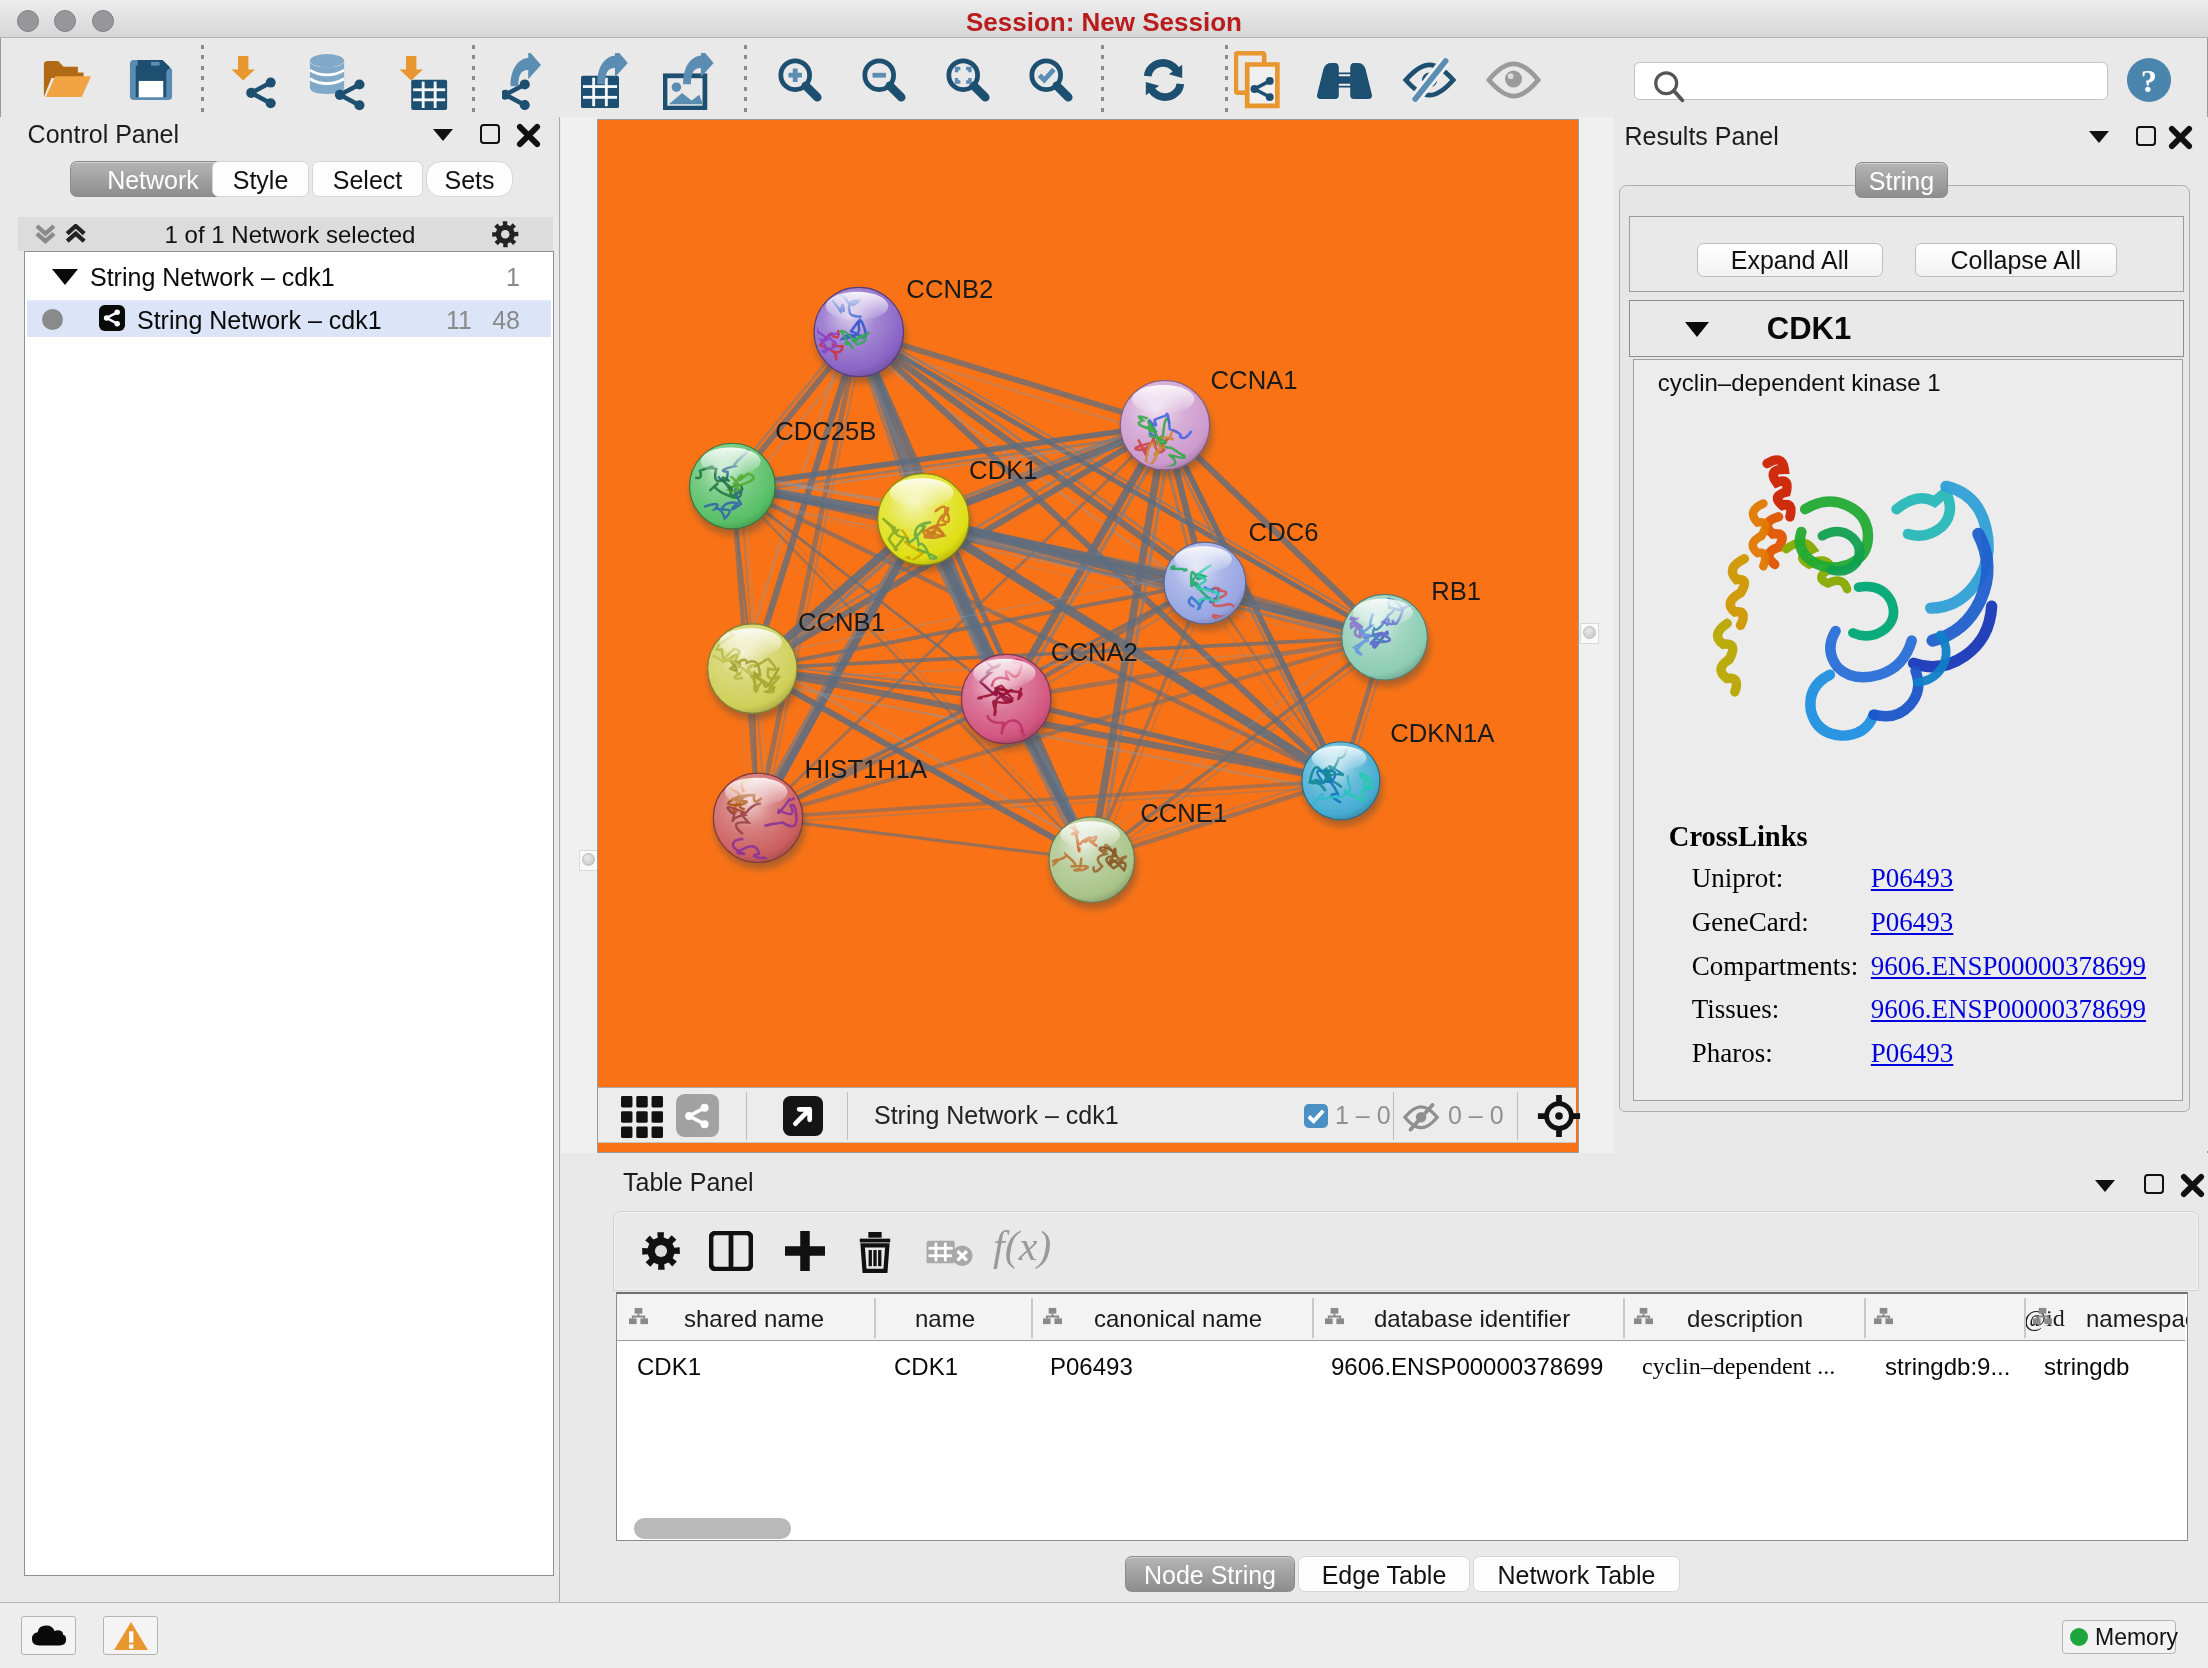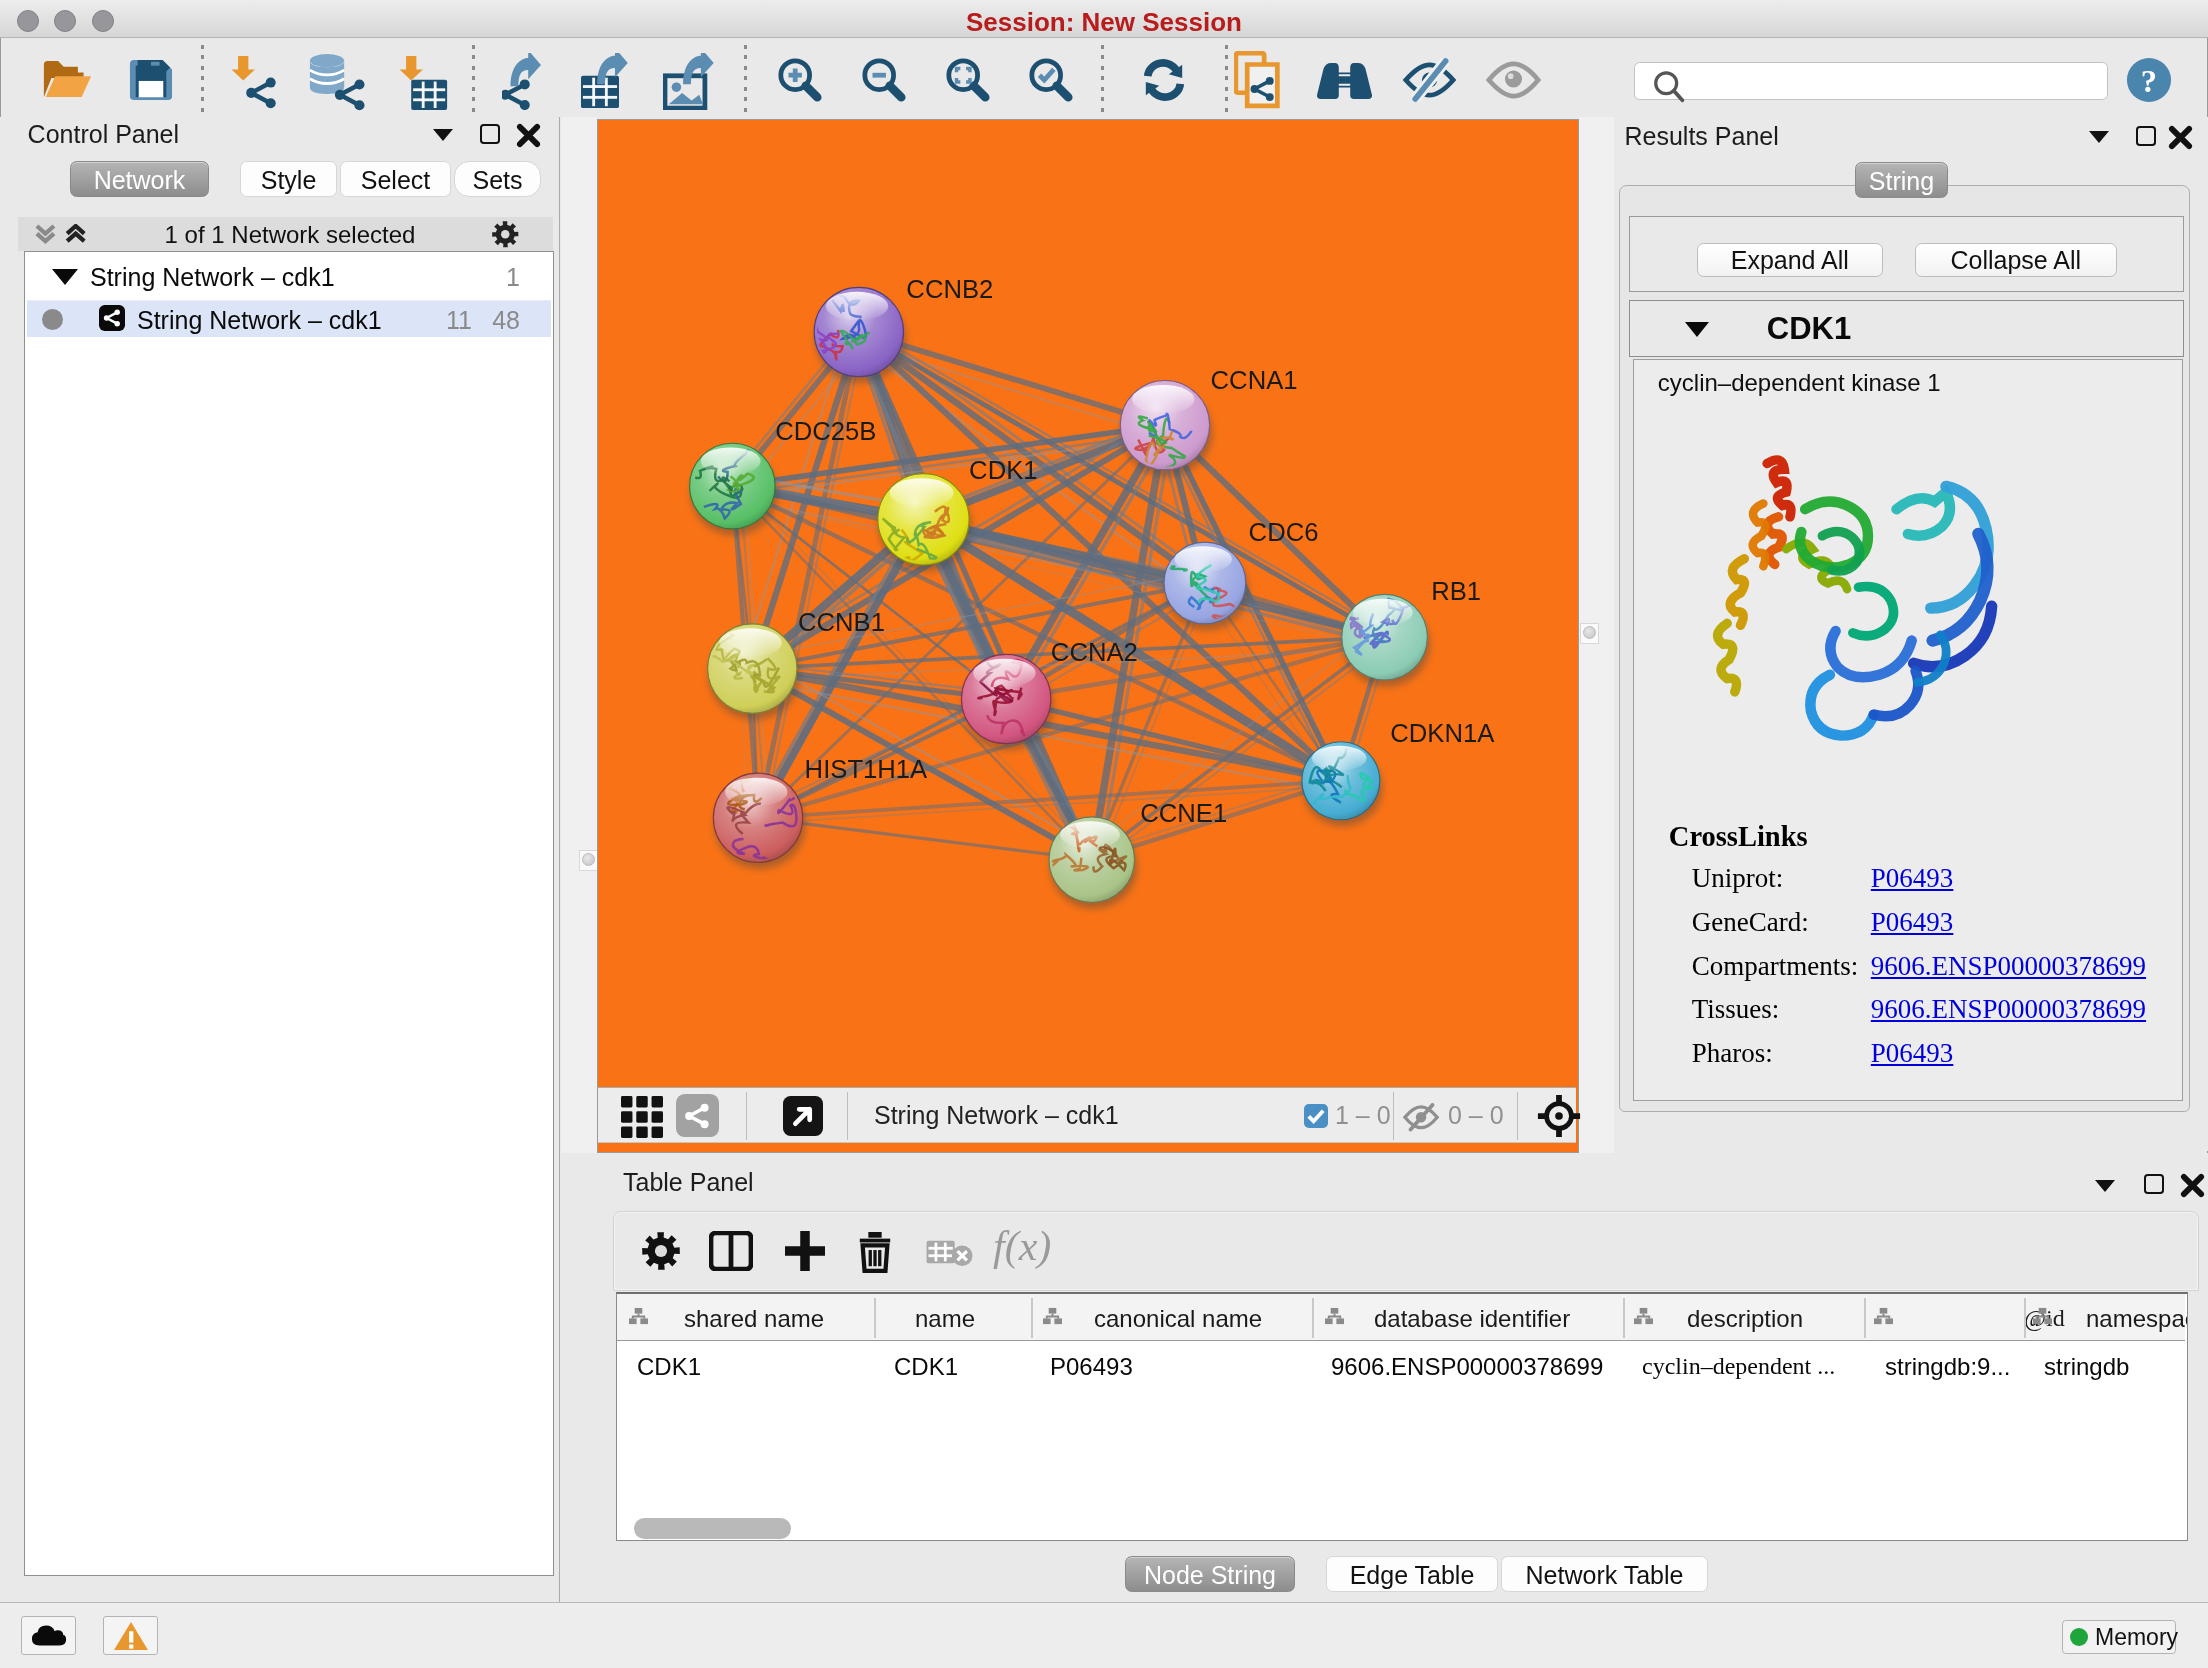--- a/index.html
+++ b/index.html
@@ -9,21 +9,21 @@
 #titletext { width:100%; text-align:center; top:6.7px; font-size:26px; font-weight:bold; color:#b91c1c; }
 .tl { width:22px; height:22px; border-radius:50%; background:#96969b; border:1px solid #818186; top:9.5px; }
 .sep { position:absolute; top:5.7px; width:2.9px; height:67px;
   background-image:repeating-linear-gradient(#8a8a8a 0 3.8px, transparent 3.8px 10.5px); }
 #searchbox { left:1634px; top:62px; width:474px; height:38px; background:#fff; border:1.9px solid #c2c2c2; border-radius:5.7px; }
 .ptitle { font-size:25px; color:#1c1c1c; }
 .tri-d { width:0; height:0; border-left:10.5px solid transparent; border-right:10.5px solid transparent; border-top:12.4px solid #111; }
 .sq { width:20px; height:20px; border:2.9px solid #111; border-radius:3.8px; }
 .panetab { position:absolute; z-index:3; height:36px; border-radius:6.7px; font-size:25px; text-align:center; }
 .panetab.on { background:linear-gradient(#b5b5b5,#8d8d8d); color:#fff; border:1px solid #8a8a8a; box-shadow:inset 0 1px 0 rgba(255,255,255,.4); }
-.panetab.off { background:#fdfdfd; color:#111; border:1px solid #d6d6d6;margin-left:28px; }
+.panetab.off { background:#fdfdfd; color:#111; border:1px solid #d6d6d6; }
 #cpanel { left:0; top:117px; width:560px; height:1485px; background:#e9e9e9; border-right:1px solid #aaa; }
 #cp-list { left:24px; top:134px; width:530px; height:1325px; background:#fff; border:1.9px solid #8f8f8f; }
 #cp-bar { left:18px; top:100px; width:535px; height:34px; background:#dcdcdc; }
 #cp-selrow { position:absolute; left:1.9px; top:48px; width:524px; height:37px; background:#dce5f7; border-top:1px solid #e6ecfa; }
 #netpanel { left:597px; top:119px; width:982px; height:1034px; background:#f97316; border:1.9px solid #9a9a9a; }
 #nettb { position:absolute; left:0px; top:967px; width:978px; height:56px; background:#ececec; border-top:1.9px solid #ababab; border-bottom:1px solid #c6c6c6; }
 .vsep { position:absolute; top:3.8px; width:1px; height:48px; background:#bdbdbd; }
 #rpanel { left:1614px; top:117px; width:594px; height:1034px; background:#e9e9e9; }
 #stringpane { left:4.8px; top:68px; width:571px; height:927px; background:#e6e6e6; border:1.9px solid #adadad; border-radius:7.6px 7.6px 5.7px 5.7px; }
 .btn { position:absolute; background:linear-gradient(#ffffff,#f2f2f2); border:1px solid #bdbdbd; border-radius:6.7px; font-size:25px; color:#111; text-align:center; }
@@ -170,21 +170,21 @@
     <circle cx="24" cy="24" r="23" fill="#4a85ad"></circle>
     <text x="24" y="36" font-size="34" font-weight="bold" text-anchor="middle" fill="#fff" font-family="Liberation Serif, serif">?</text>
   </svg>
 <div id="cpanel" class="abs">
 <div class="ptitle abs" style="left:27.6px;top:2.9px;">Control Panel</div>
 <div class="tri-d abs" style="left:433px;top:12.4px;"></div>
 <div class="sq abs" style="left:480px;top:6.7px;"></div>
 <svg class="abs" style="left:516px;top:5.7px;" width="25" height="25" viewBox="0 0 26 26" xmlns="http://www.w3.org/2000/svg">
       <path d="M4,4 L22,22 M22,4 L4,22" stroke="#111" stroke-width="6" stroke-linecap="round"></path>
     </svg>
-<div class="panetab on abs" style="left:70px;top:44px;width:139px;line-height:36px;">Network</div>
+<div class="panetab on abs" style="left:70px;top:44px;width:166px;line-height:36px;">Network</div>
 <div class="panetab off abs" style="left:212px;top:44px;width:97px;line-height:36px;">Style</div>
 <div class="panetab off abs" style="left:312px;top:44px;width:111px;line-height:36px;">Select</div>
 <div class="panetab off abs" style="left:426px;top:44px;width:87px;line-height:36px;border-radius:15px;">Sets</div>
 <div id="cp-bar" class="abs"></div>
 <svg class="abs" style="left:35px;top:107px;" width="53" height="21" viewBox="0 0 56 22" xmlns="http://www.w3.org/2000/svg">
       <path d="M2,2 L11,10 L20,2" stroke="#8a8a8a" stroke-width="4.5" fill="none"></path>
       <path d="M2,10 L11,18 L20,10" stroke="#8a8a8a" stroke-width="4.5" fill="none"></path>
       <path d="M34,10 L43,2 L52,10" stroke="#222" stroke-width="4.5" fill="none"></path>
       <path d="M34,18 L43,10 L52,18" stroke="#222" stroke-width="4.5" fill="none"></path>
     </svg>

